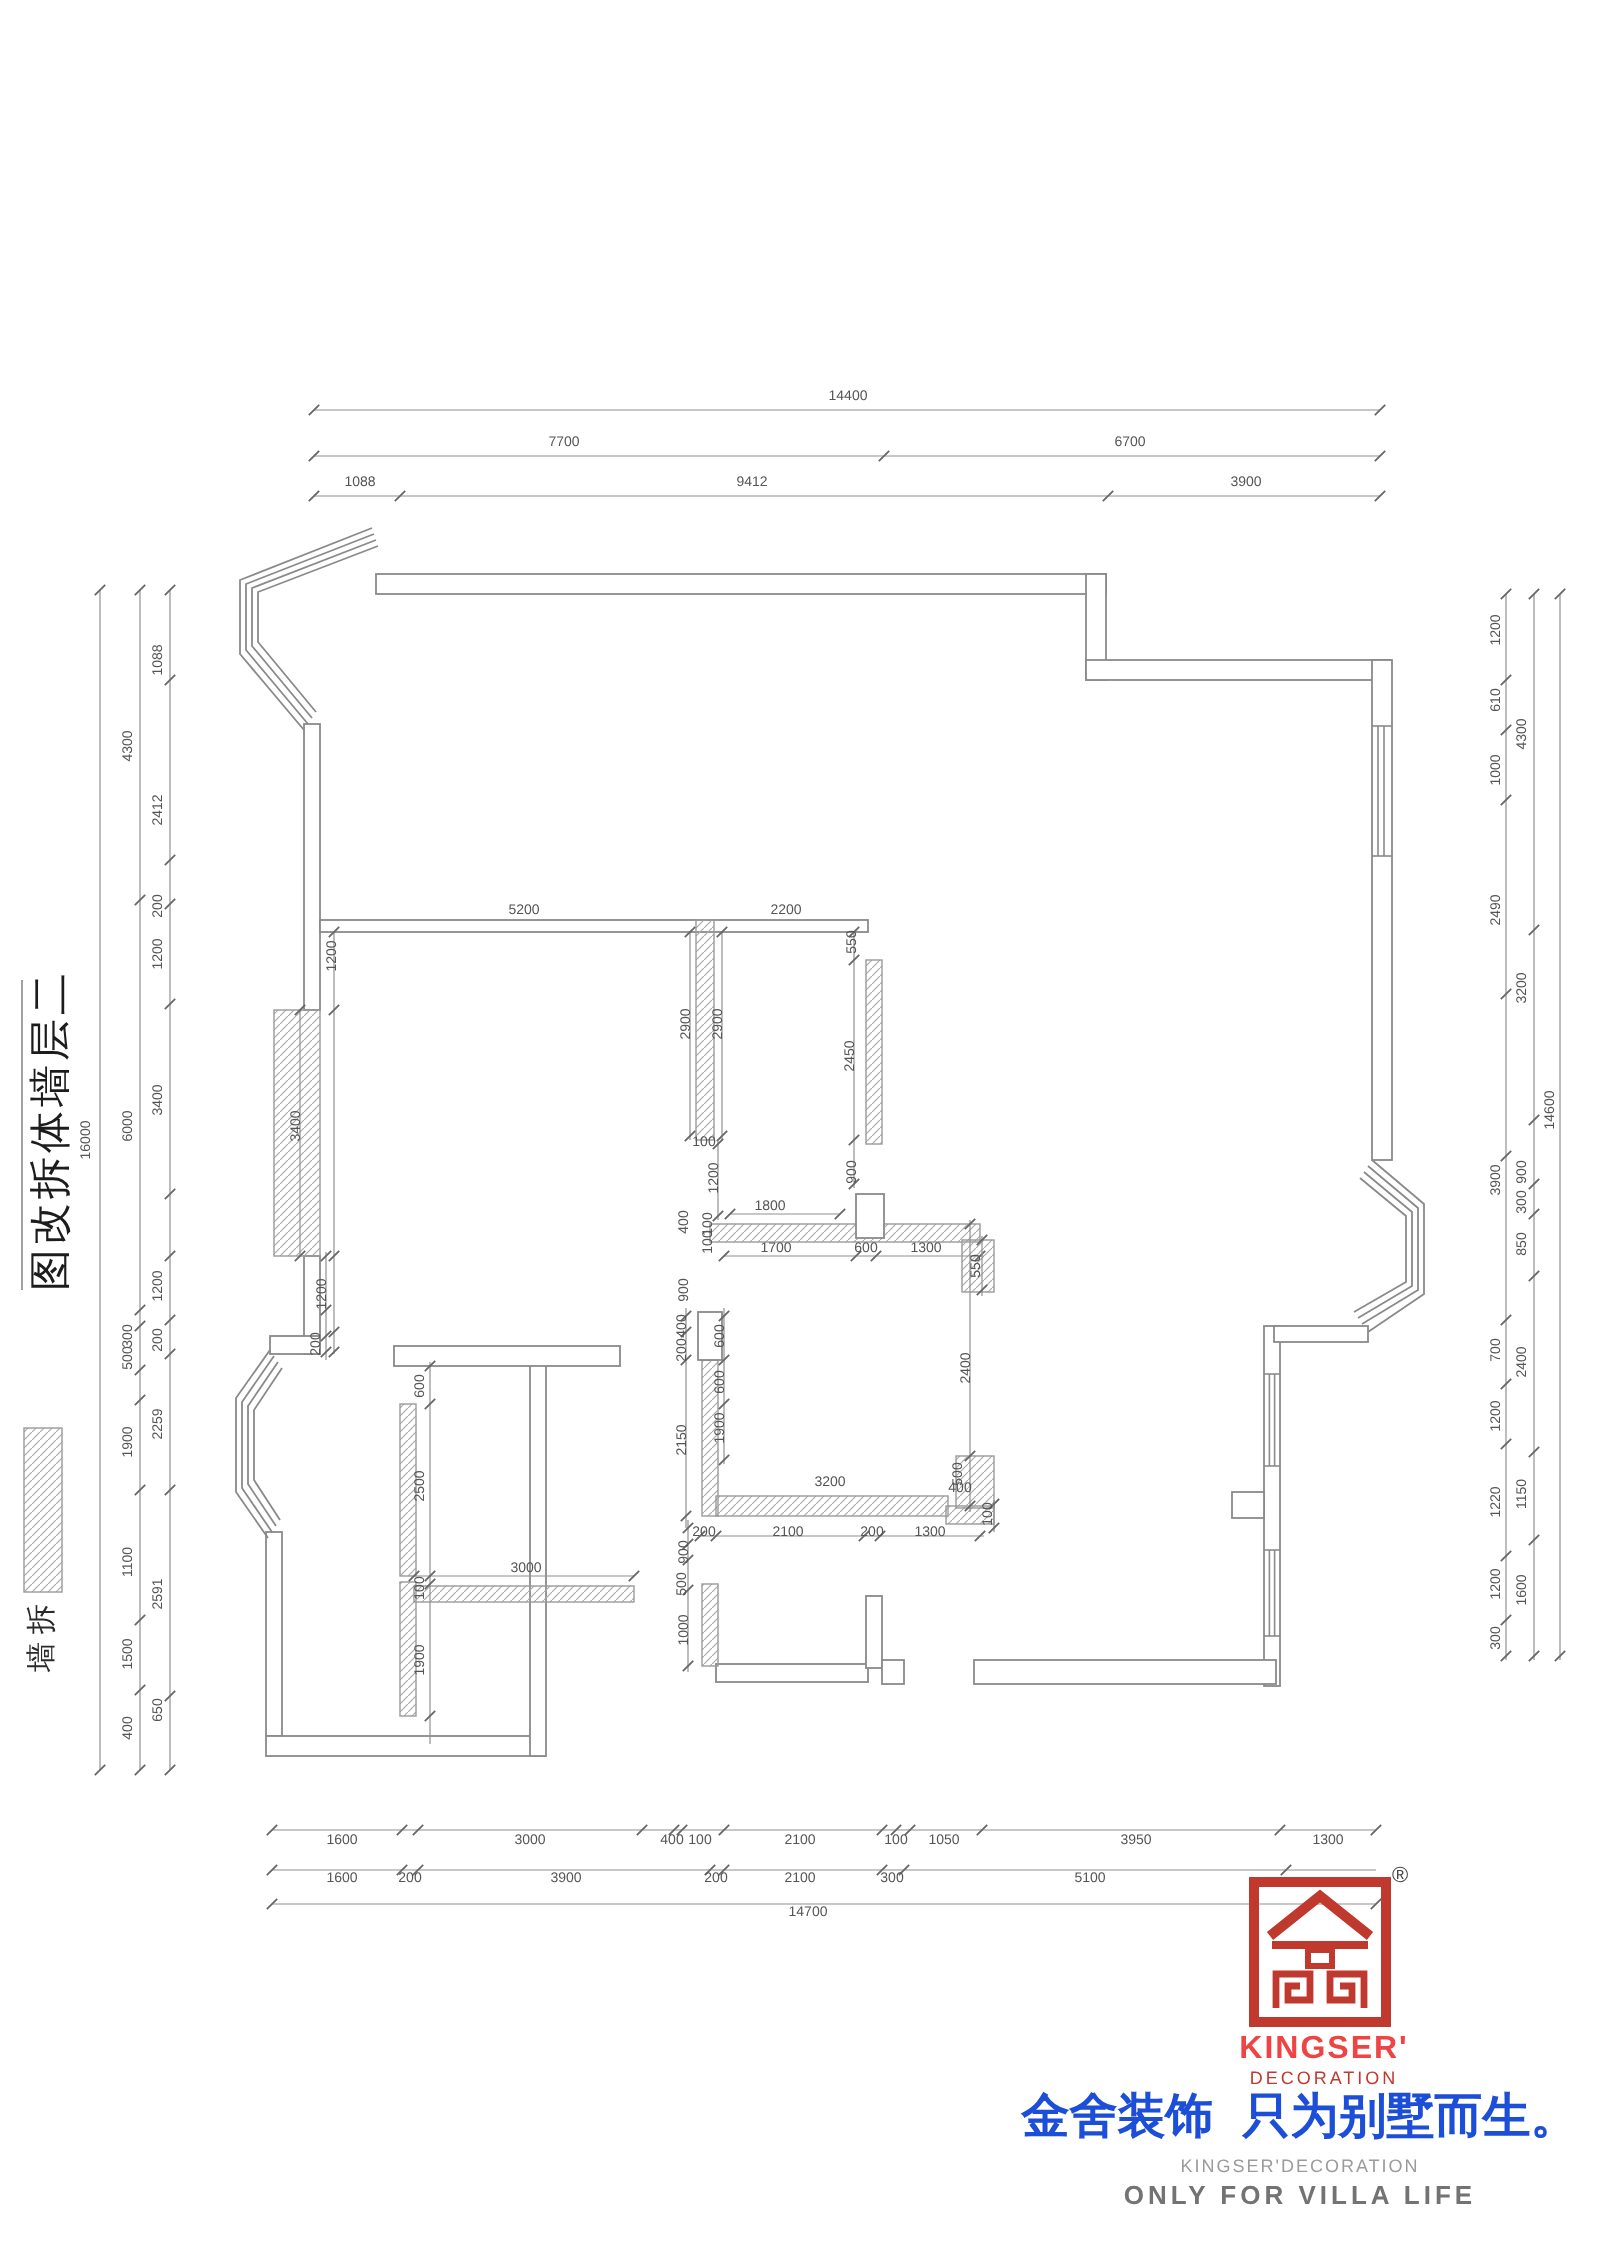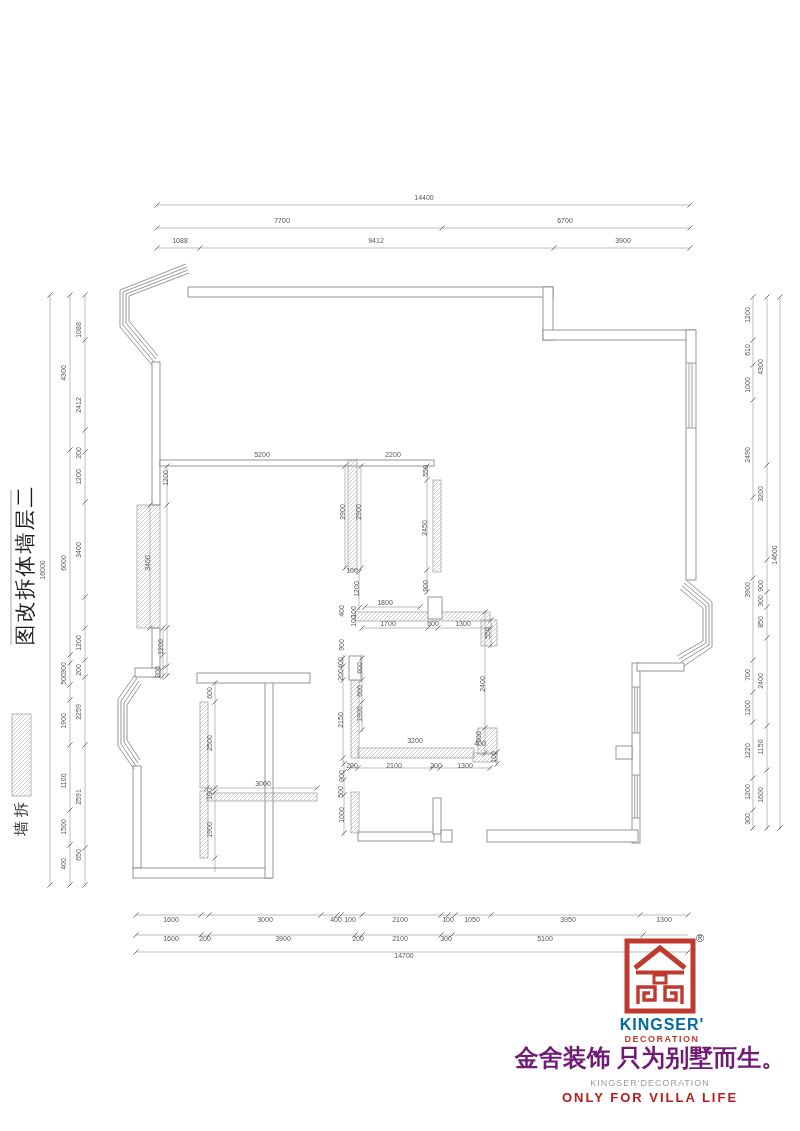--- a/index.html
+++ b/index.html
@@ -12,27 +12,27 @@
           transform:rotate(-90deg);}
   .vlegend{position:absolute;left:11px;top:800px;display:flex;flex-direction:column;
           gap:0px;color:#2a2a2a;font-size:15px;font-family:"DejaVu Sans",sans-serif;}
   .vlegend .vchar{display:block;width:20px;height:19px;line-height:19px;text-align:center;
           transform:rotate(-90deg);}
   .brand{position:absolute;left:500px;top:930px;width:300px;text-align:center;}
   .logo-wrap{position:absolute;left:122px;top:8px;width:80px;height:76px;}
   .logo-reg{position:absolute;left:196px;top:2px;font-size:11px;color:#444;}
   .logo-line1{position:absolute;left:92px;top:86px;width:140px;font-weight:bold;
           font-size:16px;letter-spacing:1px;}
-  .logo-line2{position:absolute;left:92px;top:104px;width:140px;font-weight:bold;
+  .logo-line2{position:absolute;left:92px;top:104px;width:140px;font-weight:normal;
           font-size:9px;letter-spacing:1.5px;}
   .slogan{position:absolute;left:0px;top:112px;width:300px;font-size:24px;font-weight:600;
-          color:#701a75;font-family:Liberation Sans, sans-serif;white-space:nowrap;}
+          color:#1d4ed8;font-family:Liberation Mono, monospace;white-space:nowrap;}
   .sub1{position:absolute;left:0px;top:148px;width:300px;font-size:9px;color:#9b9b9b;
           letter-spacing:1px;font-weight:normal;}
-  .sub2{position:absolute;left:0px;top:160px;width:300px;font-size:13px;color:#b91c1c;
+  .sub2{position:absolute;left:0px;top:160px;width:300px;font-size:13px;color:#737373;
           letter-spacing:2px;font-weight:bold;}
 </style>
 </head>
 <body>
 
 <div class="page">
   <svg id="plan" width="800" height="1131" viewBox="0 0 800 1131">
       <defs>
         <pattern id="hatch" width="4" height="4" patternUnits="userSpaceOnUse">
           <path d="M0,4 L4,0" stroke="#aaaaaa" stroke-width="0.6"></path>
@@ -393,19 +393,19 @@
       <svg width="80" height="76" viewBox="0 0 80 76">
         <rect x="5" y="3" width="66" height="70" fill="none" stroke="#c0392f" stroke-width="5"></rect>
         <path d="M13,30 L38,10 L63,30" fill="none" stroke="#c0392f" stroke-width="5"></path>
         <line x1="14" y1="34.5" x2="62" y2="34.5" stroke="#c0392f" stroke-width="4"></line>
         <rect x="32" y="37" width="12" height="8" fill="none" stroke="#c0392f" stroke-width="3"></rect>
         <path d="M16,66 L16,49 L33,49 L33,62 L22,62 L22,55 L28,55" fill="none" stroke="#c0392f" stroke-width="3.4"></path>
         <path d="M60,66 L60,49 L43,49 L43,62 L54,62 L54,55 L48,55" fill="none" stroke="#c0392f" stroke-width="3.4"></path>
       </svg>
     </div>
     <div class="logo-reg">®</div>
-    <div class="logo-line1" style="color: #0369a1;">KINGSER'</div>
+    <div class="logo-line1" style="color: #ef4444;">KINGSER'</div>
     <div class="logo-line2" style="color: rgb(192, 57, 47);">DECORATION</div>
     <div class="slogan">金舍装饰 只为别墅而生。</div>
     <div class="sub1">KINGSER'DECORATION</div>
     <div class="sub2">ONLY FOR VILLA LIFE</div>
   </div>
 </div>
 
 </body></html>

